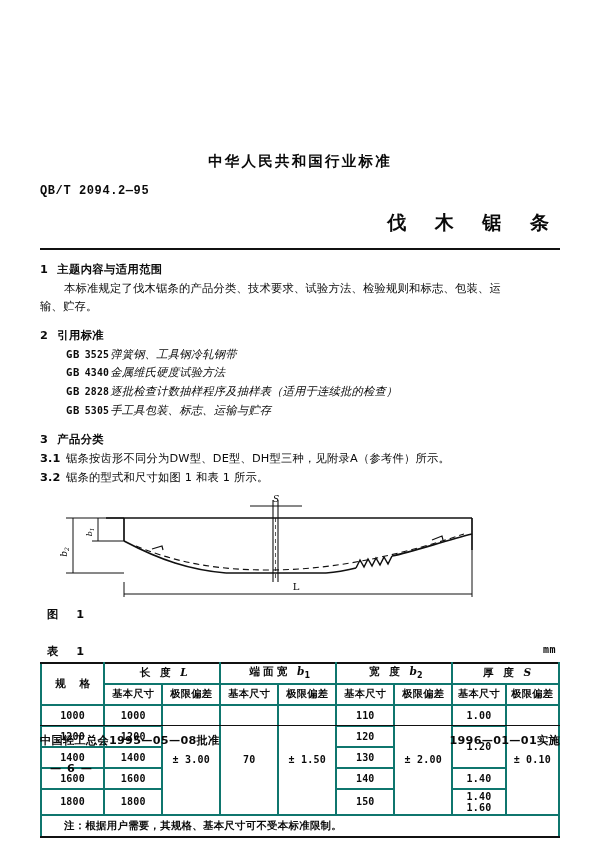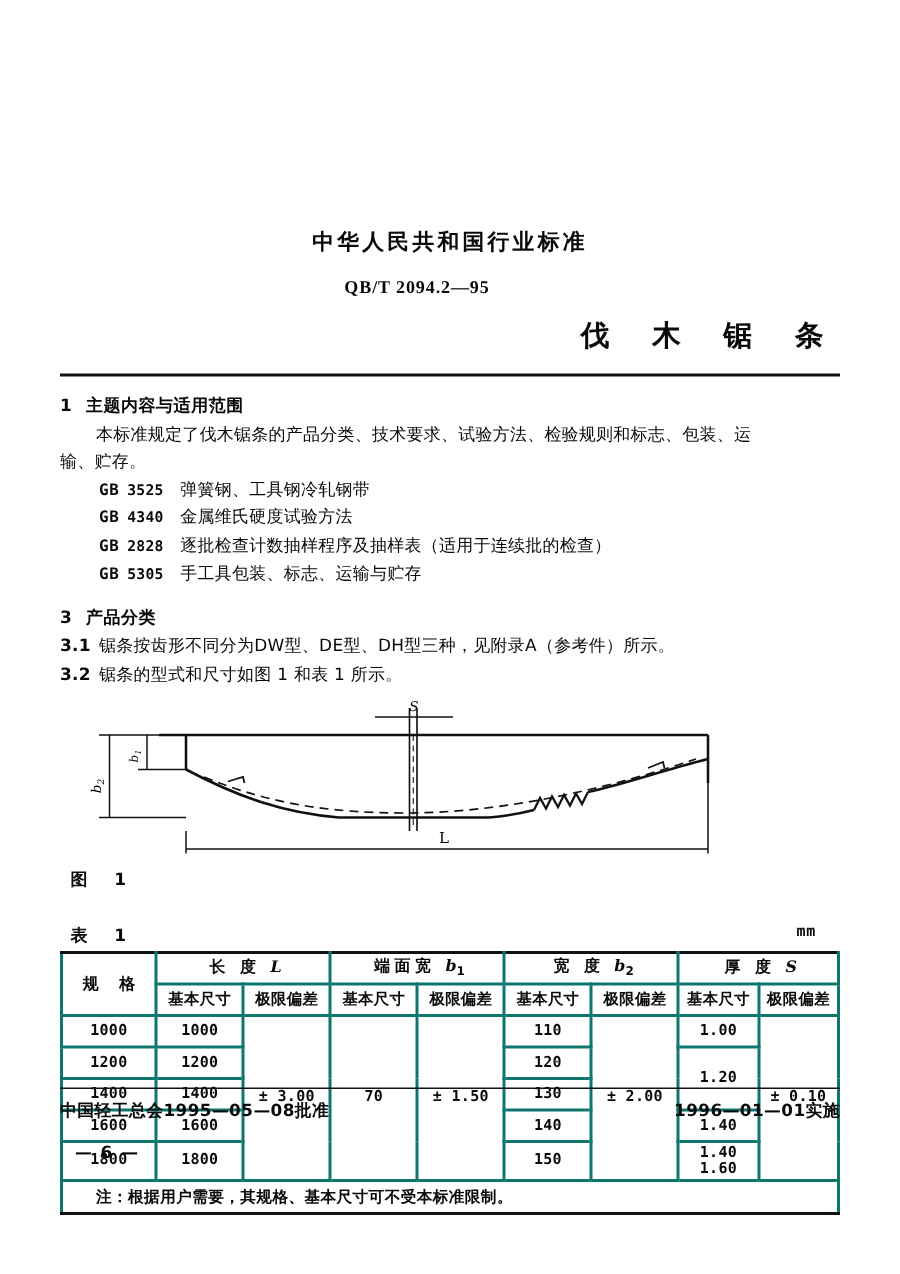--- a/index.html
+++ b/index.html
@@ -28,23 +28,23 @@
   .doc-header {
     margin-top: 152px;
     text-align: center;
   }
   .org-line {
     font-size: 14.5px;
     font-weight: bold;
     letter-spacing: 2.2px;
   }
   .std-number {
-    text-align: center;
+    text-align: left;
     font-size: 12px;
-    font-family: Liberation Serif, serif;
+    font-family: Liberation Mono, monospace;
     font-weight: bold;
     letter-spacing: 0.6px;
     margin-top: 13px;
     padding-right: 44px;
   }
   .doc-title {
     text-align: right;
     font-size: 19px;
     font-weight: bold;
     letter-spacing: 11px;
@@ -82,42 +82,42 @@
     padding-left: 26px;
     letter-spacing: 0.2px;
   }
   .ref-code {
     font-family: "DejaVu Sans Mono", "Liberation Mono", monospace;
     font-weight: bold;
     font-size: 10.6px;
   }
   .ref-code .gb { letter-spacing: 0.5px; }
   .ref-code .no { margin-left: 5px; font-size: 9.8px; }
-  .ref-title { margin-left: 11px; }
+  .ref-title { margin-left: 1px; font-style: italic; }
   .clause {
     font-size: 11.3px;
     line-height: 1.68;
     margin: 0;
     letter-spacing: 0.2px;
   }
   .clause .cnum { display: inline-block; min-width: 26px; font-weight: bold; }
 
   
   .figure-block { margin-top: 6px; }
   .fig-caption, .tbl-caption {
     font-size: 11.3px;
     font-weight: bold;
     letter-spacing: 7px;
     padding-left: 7px;
   }
   .fig-caption { margin-top: 1px; }
   .tbl-caption { margin-top: 22px; position: relative; }
   .unit-mm {
     position: absolute;
-    right: 16px;
+    right: 4px;
     top: 0;
     font-size: 10px;
     font-weight: bold;
     letter-spacing: 0.5px;
     font-family: "DejaVu Sans Mono", "Liberation Mono", monospace;
   }
 
   
   table.spec {
     border-collapse: collapse;
@@ -215,20 +215,23 @@
   </div>
 
   <div class="body-wrap">
 
     <div class="sec-head">
       <span class="num">1</span><span>主题内容与适用范围</span>
     </div>
     <p class="para">本标准规定了伐木锯条的产品分类、技术要求、试验方法、检验规则和标志、包装、运</p>
     <p class="para cont">输、贮存。</p>
 
+    <div class="sec-head">
+      <span class="num">2</span><span>引用标准</span>
+    </div>
     <p class="ref-line">
       <span class="ref-code"><span class="gb">GB</span><span class="no">3525</span></span><span class="ref-title">弹簧钢、工具钢冷轧钢带</span>
     </p>
     <p class="ref-line">
       <span class="ref-code"><span class="gb">GB</span><span class="no">4340</span></span><span class="ref-title">金属维氏硬度试验方法</span>
     </p>
     <p class="ref-line">
       <span class="ref-code"><span class="gb">GB</span><span class="no">2828</span></span><span class="ref-title">逐批检查计数抽样程序及抽样表（适用于连续批的检查）</span>
     </p>
     <p class="ref-line">

